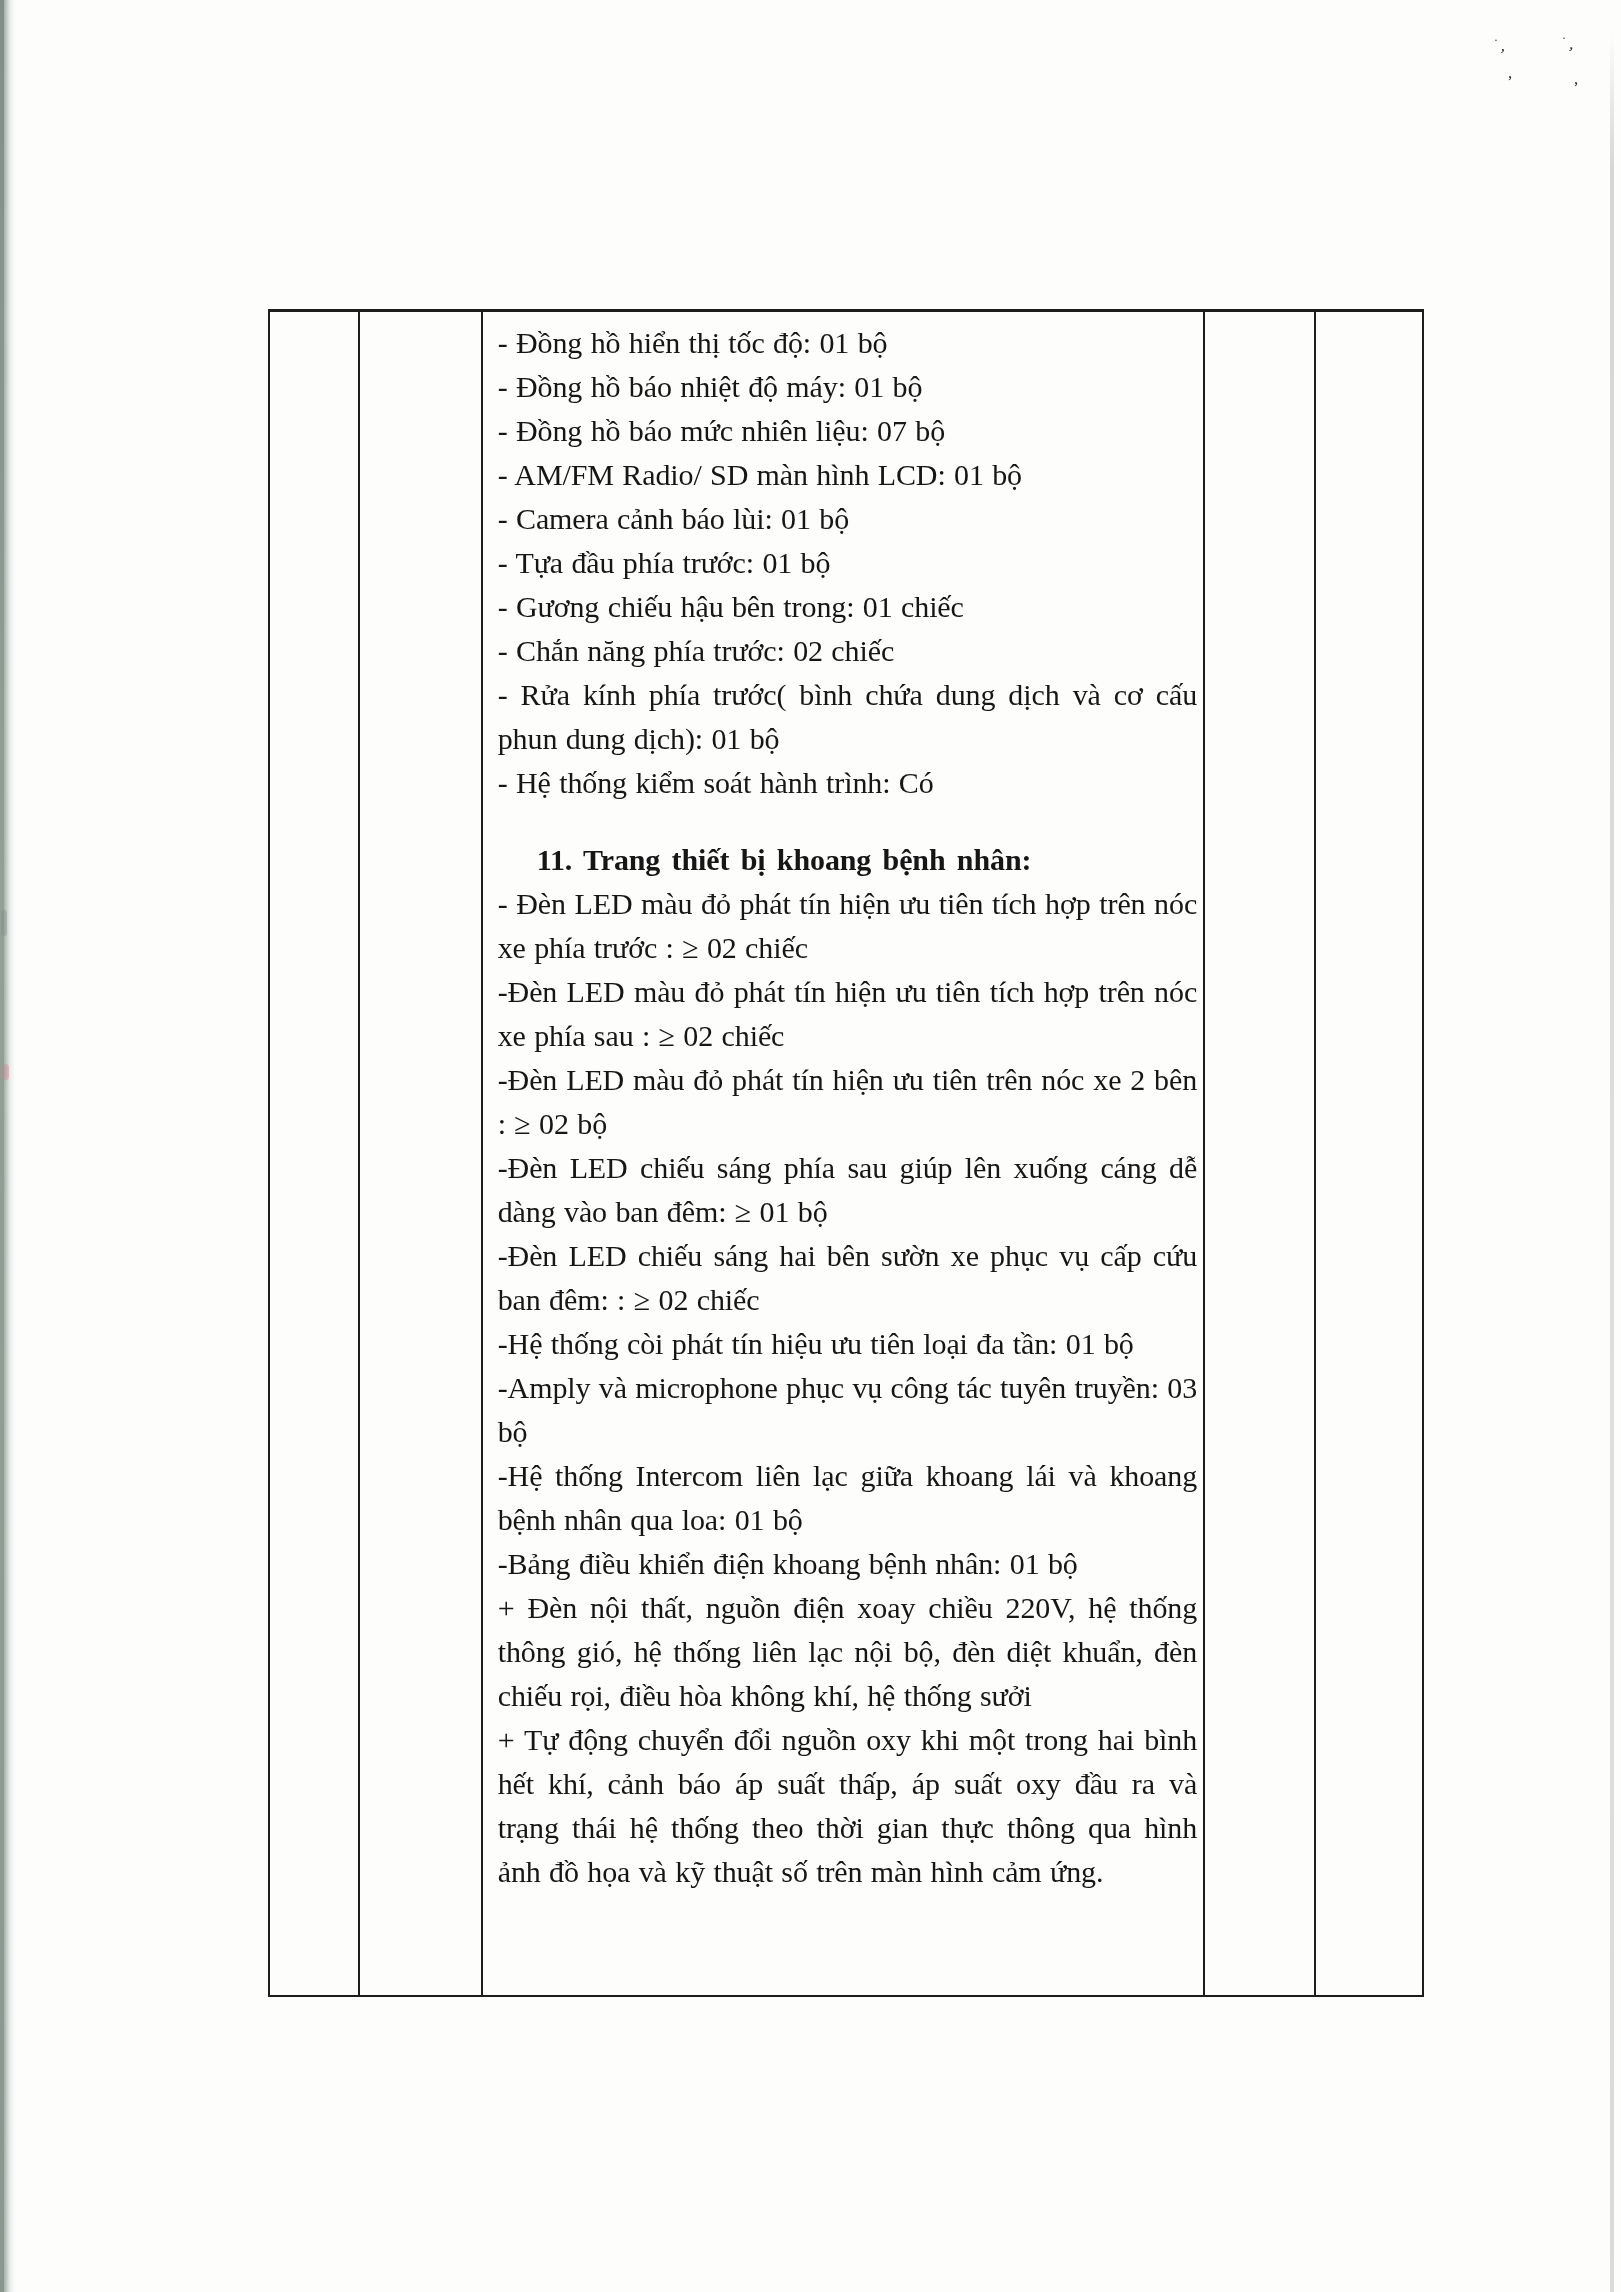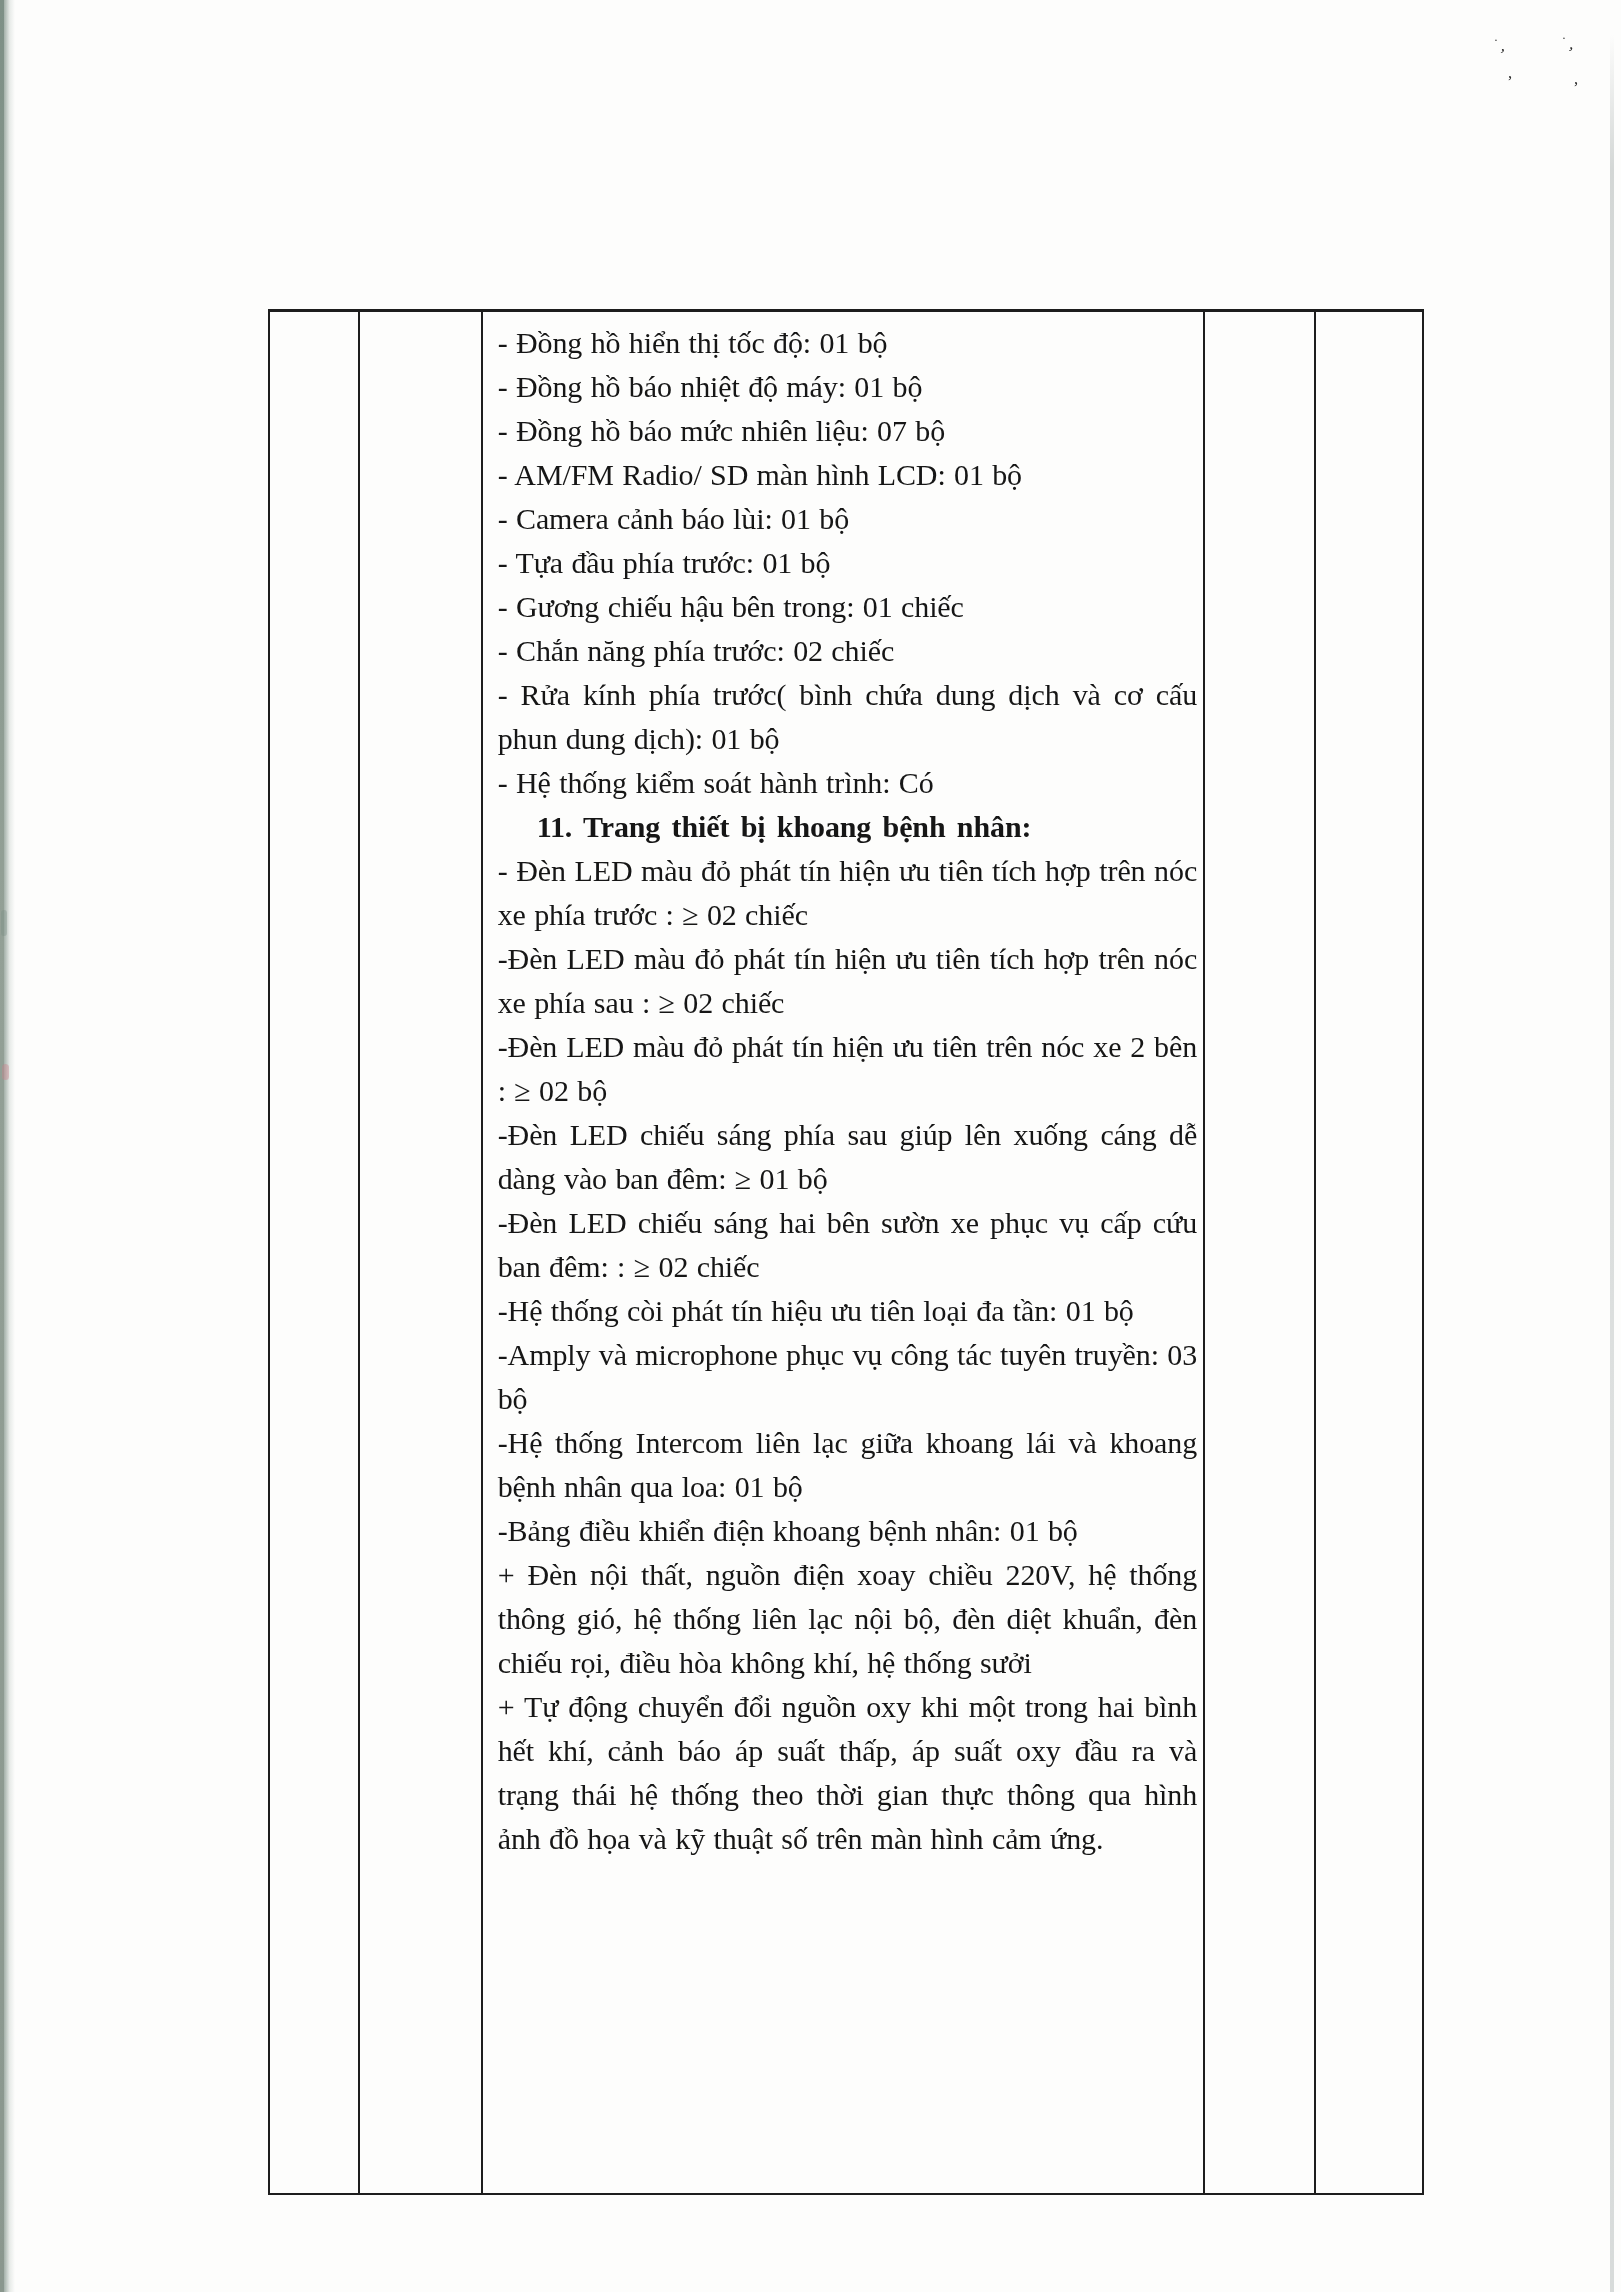--- a/index.html
+++ b/index.html
@@ -42,21 +42,21 @@
     position:absolute; color:#2e2e2e; font-size:16.7px; line-height:1;
   }
   .ink-marks span:nth-of-type(1){ left:1494px; top:35px; font-size:11.8px; }
   .ink-marks span:nth-of-type(2){ left:1499px; top:47px; transform:rotate(12deg); }
   .ink-marks span:nth-of-type(3){ left:1508px; top:65px; }
   .ink-marks span:nth-of-type(4){ left:1562px; top:33px; font-size:11.8px; }
   .ink-marks span:nth-of-type(5){ left:1567px; top:45px; transform:rotate(14deg); }
   .ink-marks span:nth-of-type(6){ left:1574px; top:71px; }
   
   .spec-table {
-    position:absolute; left:268px; top:309px; width:1156px; height:1886px;
+    position:absolute; left:268px; top:309px; width:1156px; height:1688px;
     box-sizing:border-box;
     border:2px solid #1d1d1d;
     border-top-width:3.9px;
     border-bottom-width:2.9px;
     background:transparent;
   }
   .vline {
     position:absolute; top:0; bottom:0; width:2px; background:#1d1d1d;
   }
   .vline.v1 { left:88px; }
@@ -76,20 +76,21 @@
     line-height:44px;
     text-align:justify;
     letter-spacing:-0.1px;
     word-spacing:1px;
   }
   .textblock p.heading {
     font-weight:bold;
     text-indent:39px;
     text-align:left;
     word-spacing:3.9px;
+    margin-top:33px;
   }
 </style>
 </head>
 <body>
 
 <div class="page">
 
   <div class="edge-left"></div>
   <div class="edge-right"></div>
   <div class="smudge-a"></div>

